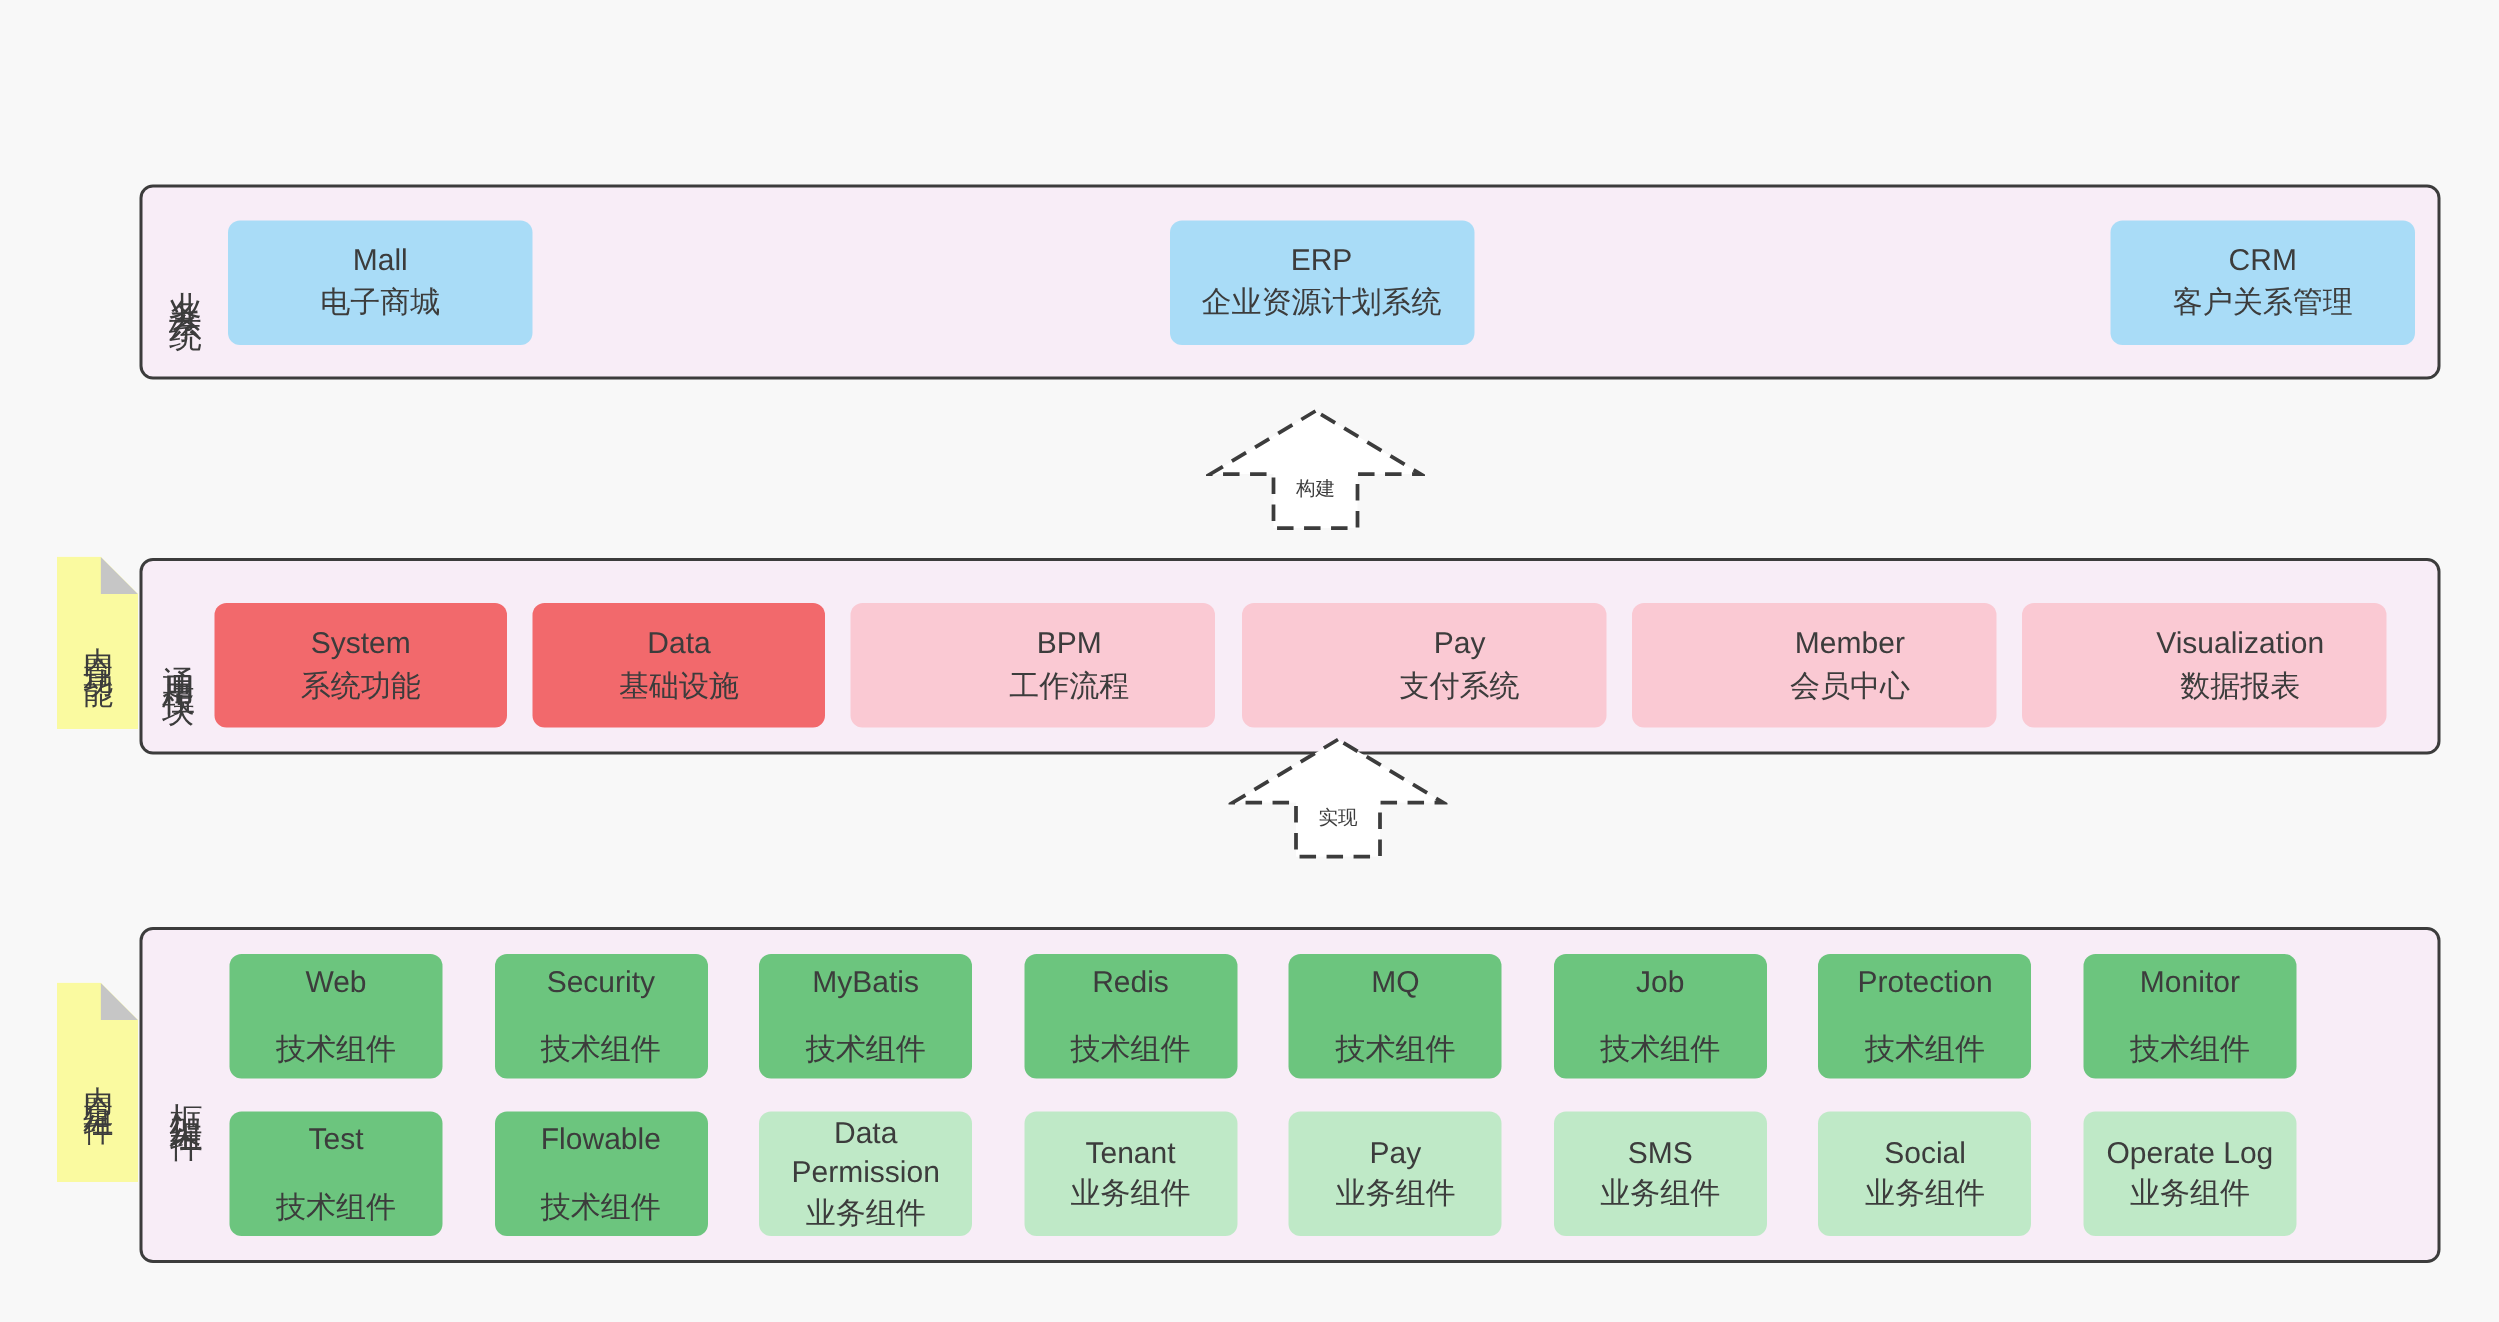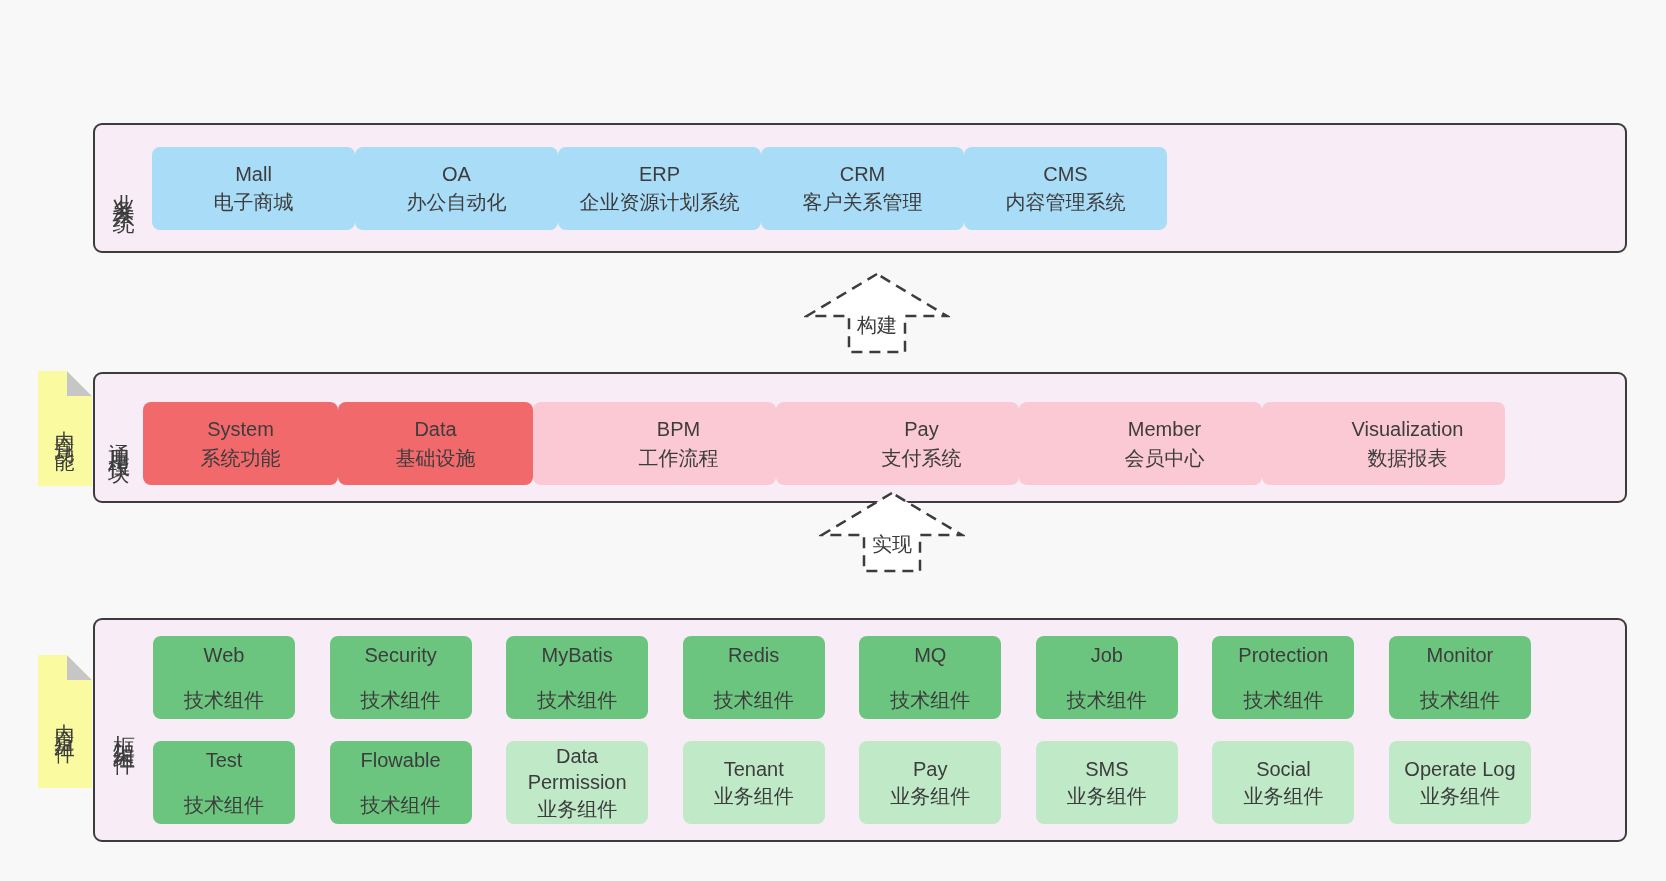--- a/index.html
+++ b/index.html
@@ -26,21 +26,21 @@
   .band1 .band-side { width:57px; }
   .band2 .band-side { width:48px; }
   .band3 .band-side { width:58px; }
 
   .v-text {
     writing-mode:vertical-rl; text-orientation:upright;
     font-size:22px; line-height:1; letter-spacing:6px; white-space:nowrap;
   }
 
   .band-content {
-    flex:1; display:flex; align-items:center; 
+    flex:1; display:flex; align-items:center; justify-content:space-between;
   }
   .band1 .band-content { padding-right:15px; }
   .band2 .band-content { padding-right:34px; }
 
   .band3-grid {
     flex:1; display:grid; grid-template-columns:repeat(8,142px); grid-auto-rows:83px;
     justify-content:space-between; align-content:center; row-gap:22px; padding-right:94px;
   }
 
   
@@ -79,52 +79,44 @@
   .arrow { position:absolute; width:146px; height:84px; z-index:3; }
   .arrow1 { left:804px; top:271px; }
   .arrow2 { left:819px; top:490px; }
   .arrow svg { position:absolute; inset:0; }
   .arrow-shape {
     fill:#ffffff; stroke:var(--band-border, #3c3c3c);
     stroke-width:2.5; stroke-dasharray:11 7;
   }
   .arrow-label {
     position:absolute; left:50%; top:41px; transform:translateX(-50%);
-    background:#ffffff; padding:0 5px; font-size:20px; line-height:27px; white-space:nowrap;
+    background:#ffffff; padding:0 5px; font-size:13px; line-height:27px; white-space:nowrap;
   }
 </style>
 </head>
 <body>
 
 <div class="canvas">
 
   <section class="band band1">
     <div class="band-side">
       <div class="v-text">业务系统</div>
     </div>
     <div class="band-content">
       <div class="box blue">
         <div>Mall</div>
         <div>电子商城</div>
       </div>
       <div class="box blue">
-        <div>OA</div>
-        <div>办公自动化</div>
-      </div>
-      <div class="box blue">
         <div>ERP</div>
         <div>企业资源计划系统</div>
       </div>
       <div class="box blue">
         <div>CRM</div>
         <div>客户关系管理</div>
-      </div>
-      <div class="box blue">
-        <div>CMS</div>
-        <div>内容管理系统</div>
       </div>
     </div>
   </section>
 
   <div class="arrow arrow1">
     <svg viewBox="0 0 146 84">
       <path class="arrow-shape" d="M73,3 L3,45 L45,45 L45,81 L101,81 L101,45 L143,45 Z"></path>
     </svg>
     <span class="arrow-label">构建</span>
   </div>

